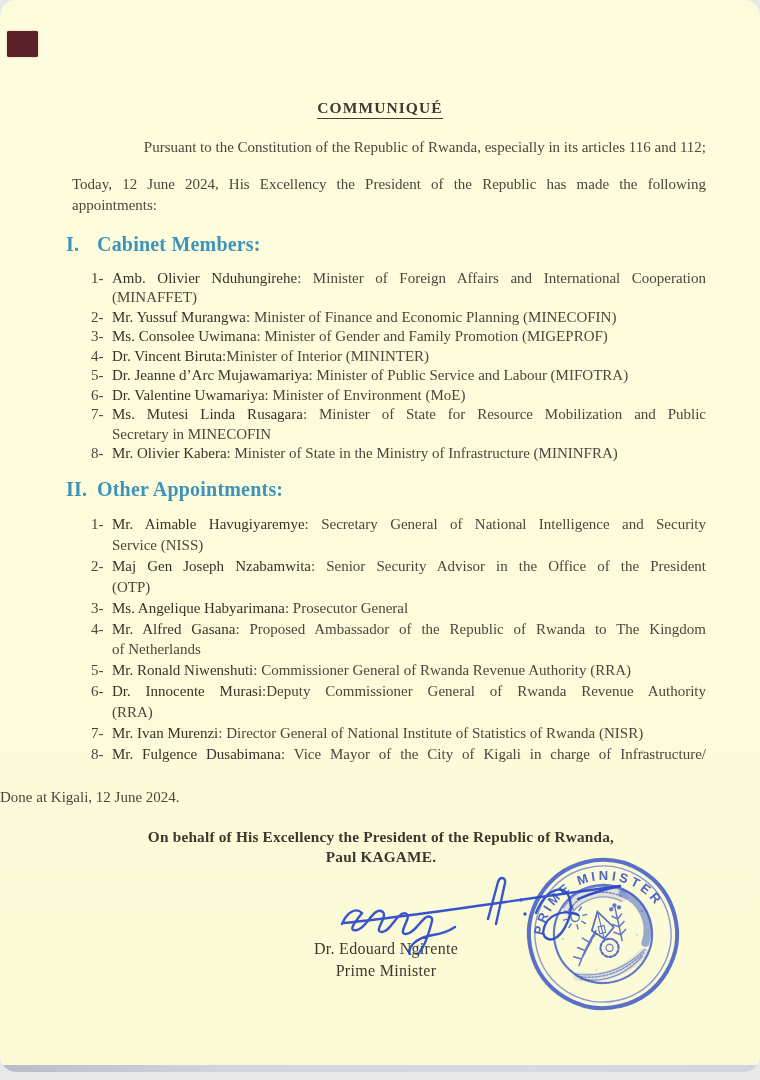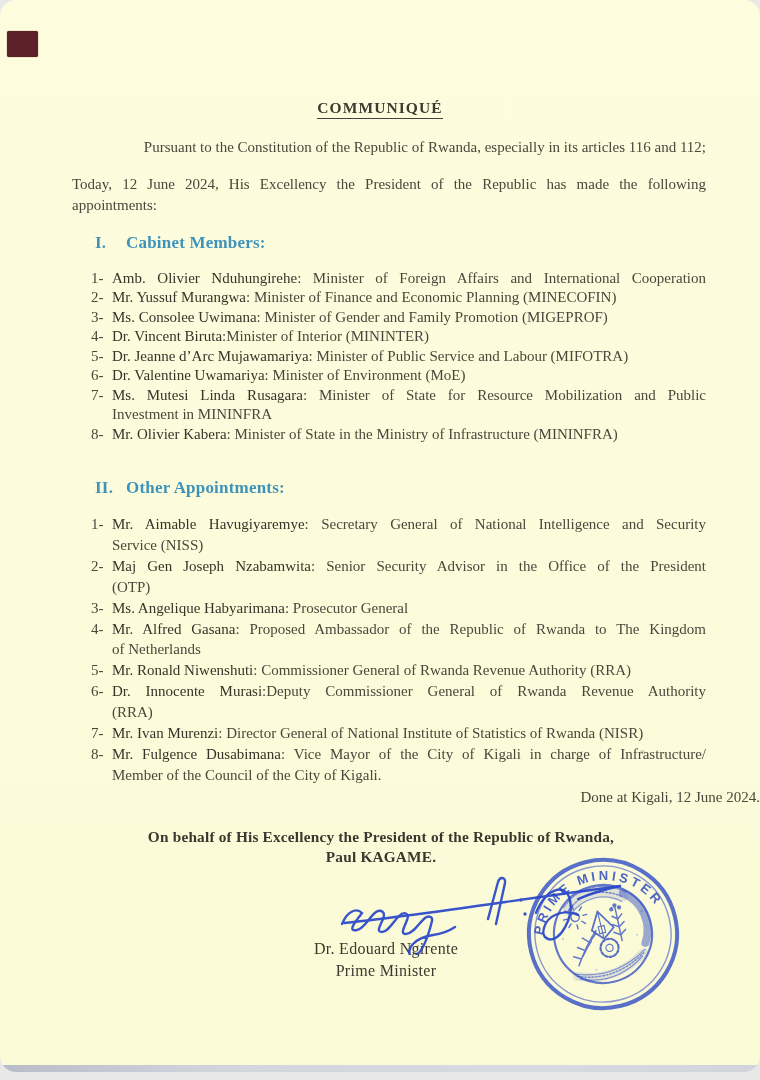--- a/index.html
+++ b/index.html
@@ -18,35 +18,35 @@
   .edge-strip{left:0;bottom:0;width:760px;height:7px;background:linear-gradient(90deg,#b8bcc8 0%,#d3d5de 30%,#d8dae2 70%,#d2d4dd 100%);}
   .scan-dot{left:640px;top:750px;width:5px;height:4px;border-radius:50%;background:#8d8d80;opacity:.35;}
   
   .title-wrap{left:0;top:99px;width:760px;text-align:center;}
   .title{display:inline-block;font-size:15.5px;font-weight:700;letter-spacing:1.1px;color:#3f3a31;border-bottom:1.6px solid #46413a;padding-bottom:1px;}
   
   .para{left:72px;width:634px;font-size:15px;line-height:21px;}
   .p1{top:137px;white-space:nowrap;text-align:right;}
   .p2{top:174px;}
   
-  .sec-head{left:66px;font-size:17px;font-weight:700;color:#3e93bb;letter-spacing:.2px;margin-left:29px;}
+  .sec-head{left:66px;font-size:20px;font-weight:700;color:#3e93bb;letter-spacing:.2px;}
   .sec-head .numeral{display:inline-block;width:31px;}
   .sec1{top:233px;}
   .sec2{top:478px;font-family:Liberation Serif, serif;}
   
   .list{left:91px;width:615px;font-size:15px;}
   .list1{top:269px;line-height:19.45px;}
   .list2{top:514px;line-height:20.9px;}
   .item{position:relative;padding-left:21px;}
   .item .num{position:absolute;left:0;top:0;}
   .item b{font-weight:400;color:#38332a;}
   .line{text-align:left;}
   .line.jl{text-align:justify;text-align-last:justify;}
   
-  .done-line{left:0;top:789px;width:760px;text-align:right;font-size:15px;}
+  .done-line{left:0;top:789px;width:760px;text-align:left;font-size:15px;}
   .behalf{left:0;top:827px;width:762px;text-align:center;font-size:15.3px;font-weight:700;line-height:20px;color:#3c372e;letter-spacing:.2px;}
   .name-col{left:196px;top:938px;width:380px;text-align:center;font-size:16px;font-weight:400;line-height:21.5px;color:#3e392f;letter-spacing:.3px;}
   .stamp{left:518px;top:849px;width:170px;height:170px;z-index:2;}
   .signature{left:328px;top:860px;width:340px;height:95px;z-index:3;}
 </style>
 </head>
 <body>
 
 <div class="page">
 
@@ -63,20 +63,21 @@
     <div class="line">appointments:</div>
   </div>
 
   <div class="abs sec-head sec1">
     <span class="numeral">I.</span><span>Cabinet Members:</span>
   </div>
   <div class="abs list list1">
       <div class="item">
         <span class="num">1-</span>
         <div class="line jl"><b>Amb. Olivier Nduhungirehe</b><span>: Minister of Foreign Affairs and International Cooperation</span></div>
+        <div class="line">(MINAFFET)</div>
       </div>
       <div class="item">
         <span class="num">2-</span>
         <div class="line"><b>Mr. Yussuf Murangwa</b><span>: Minister of Finance and Economic Planning (MINECOFIN)</span></div>
       </div>
       <div class="item">
         <span class="num">3-</span>
         <div class="line"><b>Ms. Consolee Uwimana</b><span>: Minister of Gender and Family Promotion (MIGEPROF)</span></div>
       </div>
       <div class="item">
@@ -87,21 +88,21 @@
         <span class="num">5-</span>
         <div class="line"><b>Dr. Jeanne d’Arc Mujawamariya</b><span>: Minister of Public Service and Labour (MIFOTRA)</span></div>
       </div>
       <div class="item">
         <span class="num">6-</span>
         <div class="line"><b>Dr. Valentine Uwamariya</b><span>: Minister of Environment (MoE)</span></div>
       </div>
       <div class="item">
         <span class="num">7-</span>
         <div class="line jl"><b>Ms. Mutesi Linda Rusagara</b><span>: Minister of State for Resource Mobilization and Public</span></div>
-        <div class="line">Investment in MININFRA</div>
+        <div class="line">Secretary in MINECOFIN</div>
       </div>
       <div class="item">
         <span class="num">8-</span>
         <div class="line"><b>Mr. Olivier Kabera</b><span>: Minister of State in the Ministry of Infrastructure (MININFRA)</span></div>
       </div>
     </div>
 
   <div class="abs sec-head sec2">
     <span class="numeral">II.</span><span>Other Appointments:</span>
   </div>
@@ -134,21 +135,20 @@
         <div class="line jl"><b>Dr. Innocente Murasi</b><span>:Deputy Commissioner General of Rwanda Revenue Authority</span></div>
         <div class="line">(RRA)</div>
       </div>
       <div class="item">
         <span class="num">7-</span>
         <div class="line"><b>Mr. Ivan Murenzi</b><span>: Director General of National Institute of Statistics of Rwanda (NISR)</span></div>
       </div>
       <div class="item">
         <span class="num">8-</span>
         <div class="line jl"><b>Mr. Fulgence Dusabimana</b><span>: Vice Mayor of the City of Kigali in charge of Infrastructure/</span></div>
-        <div class="line">Member of the Council of the City of Kigali.</div>
       </div>
     </div>
 
   <div class="abs done-line">Done at Kigali, 12 June 2024.</div>
 
   <div class="abs behalf">
     <div>On behalf of His Excellency the President of the Republic of Rwanda,</div>
     <div>Paul KAGAME.</div>
   </div>
 

